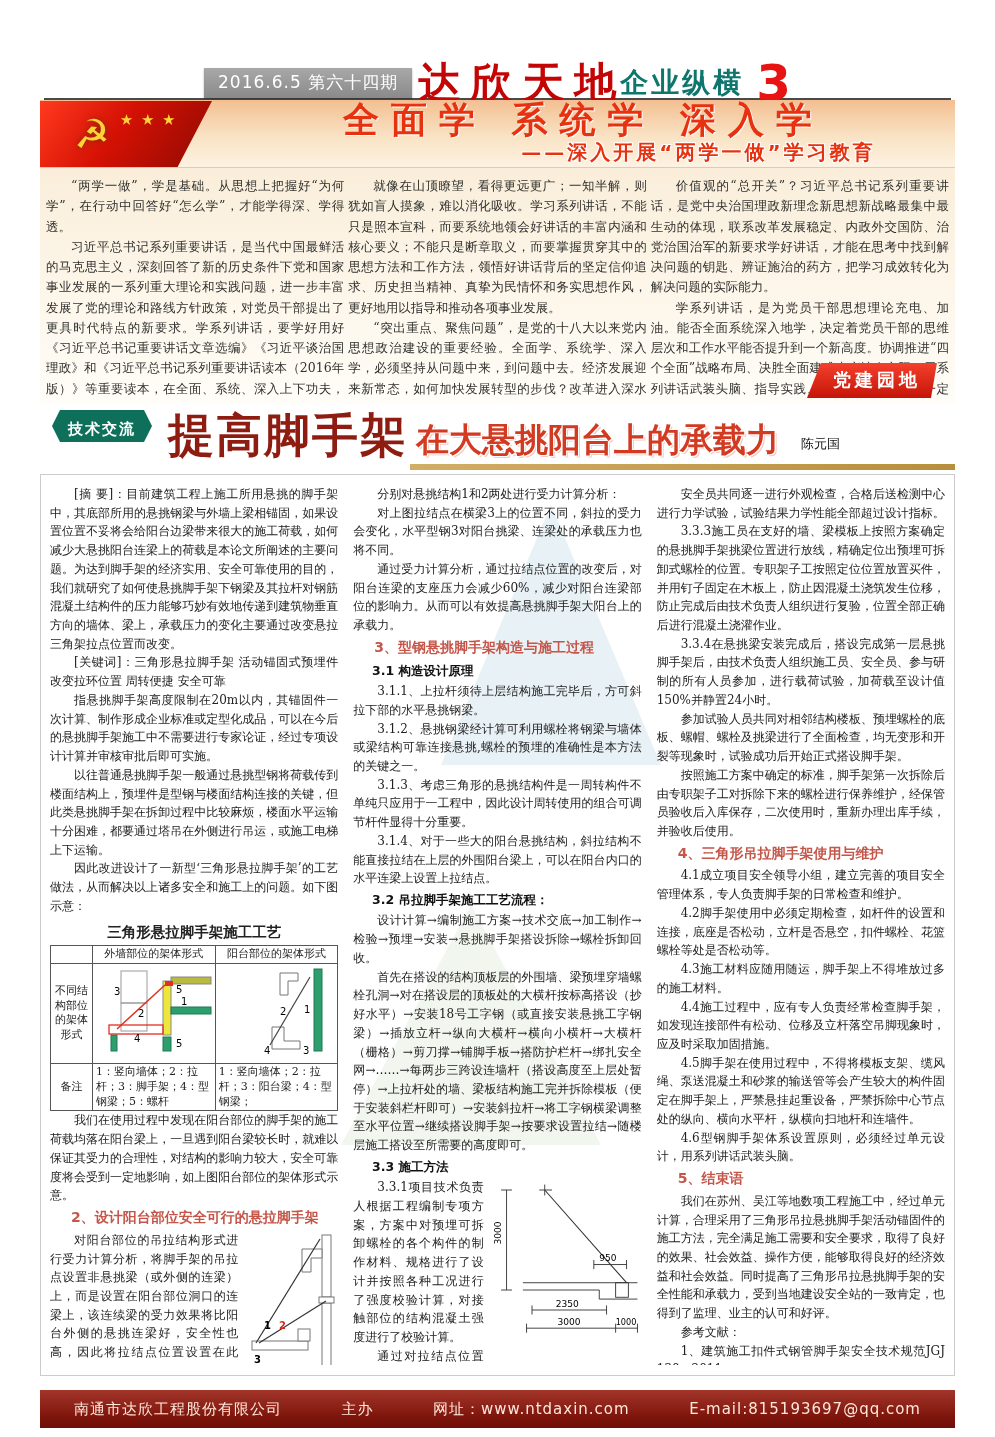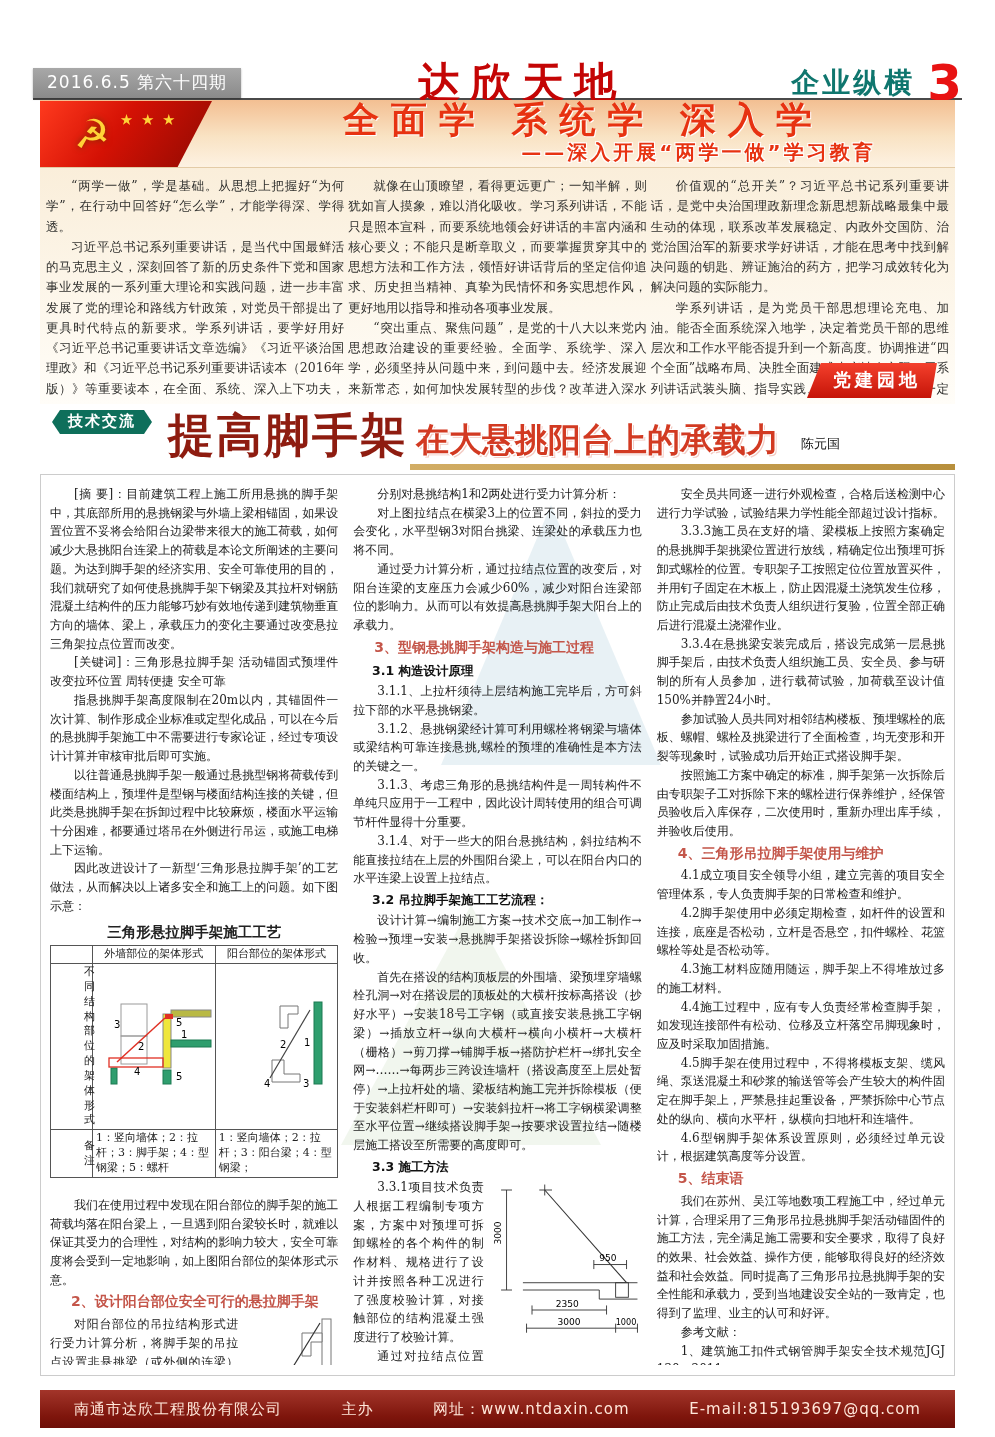--- a/index.html
+++ b/index.html
@@ -4,22 +4,22 @@
 <style>
   * { box-sizing: border-box; margin: 0; padding: 0; }
   html,body { background:#e9e9e9; }
   .page {
     width: 995px; height: 1437px; margin: 0 auto; background: #ffffff;
     position: relative; overflow: hidden;
     font-family: "DejaVu Serif", "Liberation Serif", serif; color:#222;
   }
   
   .masthead-row {
-    margin: 0 33px; padding-top: 68px; height: 100px;
-    display: flex; align-items: center; justify-content: space-between;
+    margin: 0 44px; padding-top: 68px; height: 100px;
+    display: flex; align-items: center; justify-content: center;
     border-bottom: 2px solid #4a4a4a;
   }
   .issue-badge {
     background: linear-gradient(180deg,#a8a8a8,#8a8a8a); color:#fff;
     font-family: "DejaVu Sans", sans-serif; font-size: 17px;
     padding: 3px 14px 4px; letter-spacing: 1px; box-shadow: 0 1px 2px rgba(0,0,0,.3);
   }
   .masthead {
     color:#c40505; font-size: 42px; font-weight: bold; 
     letter-spacing: 10px; transform: translateX(6px);
@@ -65,21 +65,21 @@
     background: linear-gradient(180deg,#f4402c,#c51408); color:#fff;
     font-family:"DejaVu Sans",sans-serif; font-weight:bold; font-size: 18px; letter-spacing: 4px;
     padding: 2px 16px 4px 26px;
     clip-path: polygon(14px 0, 100% 0, calc(100% - 6px) 100%, 0 100%);
   }
   
   .tech-header { margin: 8px 40px 0; height: 56px; position: relative; }
   .tech-badge {
     position:absolute; left: 12px; top: -2px;
     background:#0e6f5b; color:#fff; font-family:"DejaVu Sans",sans-serif;
-    font-size: 15px; font-weight: bold; letter-spacing: 2px; padding: 2px 16px 3px;
+    font-size: 15px; font-weight: bold; letter-spacing: 2px; padding: 10px 16px 3px;
     clip-path: polygon(8px 0, calc(100% - 8px) 0, 100% 50%, calc(100% - 8px) 100%, 8px 100%, 0 50%);
   }
   .tech-title-row { position:absolute; left: 128px; top: 0; right: 0; display:flex; align-items: flex-end; }
   .tech-title-main {
     color:#8e1c10; font-size: 46px; font-weight: bold; letter-spacing: 2px; line-height: 1;
     font-family: "DejaVu Serif", serif;
   }
   .tech-title-sub {
     color:#d23a22; font-size: 33px; font-weight: bold; line-height: 1.1; margin-left: 8px;
     font-family:"DejaVu Sans",sans-serif;
@@ -96,23 +96,23 @@
   }
   .wm { position:absolute; pointer-events:none; }
   .wm-tri-blue { left: 400px; top: 30px; width: 220px; height: 260px; background:#bcd6e2; opacity:.35;
     clip-path: polygon(50% 0, 100% 100%, 0 100%); }
   .wm-tri-green { left: 300px; top: 430px; width: 260px; height: 240px; background:#cfe0c8; opacity:.3;
     clip-path: polygon(50% 0, 100% 100%, 0 100%); }
   .tech-col { width: 300px; font-size: 12px; line-height: 1.56; text-align: justify; color:#222; overflow:hidden; position:relative; z-index:1; }
   .h-red { color:#c4564a; font-weight:bold; font-size: 14px; font-family:"DejaVu Sans",sans-serif; text-indent: 1.5em; margin: 2px 0; }
   .h-black { color:#111; font-weight:bold; font-size: 12.5px; font-family:"DejaVu Sans",sans-serif; text-indent: 1.5em; margin: 2px 0; }
   .tbl-title { text-align:center; font-weight:bold; font-size: 14.5px; font-family:"DejaVu Sans",sans-serif; margin: 5px 0 2px; }
-  table.proc { width: 100%; border-collapse: collapse; font-size: 11px; margin-bottom: 18px; table-layout: fixed; }
+  table.proc { width: 100%; border-collapse: collapse; font-size: 11px; margin-bottom: 0; table-layout: fixed; }
   table.proc td, table.proc th { border: 1px solid #555; padding: 1px 2px; text-align: center; vertical-align: middle; line-height:1.35; }
-  table.proc .lblcol { width: 42px; padding-left: 33px; }
+  table.proc .lblcol { width: 42px; }
   table.proc .note { text-align: left; padding: 1px 3px; }
   .fig-right { float: right; margin: 2px 0 2px 8px; }
   svg text { font-family: "DejaVu Sans", sans-serif; }
   
   .footer-bar {
     margin: 14px 40px 0; height: 38px;
     background: linear-gradient(180deg,#a3352a 0%,#7e150c 70%,#6e0f08 100%);
     display:flex; align-items:center; justify-content: space-between; padding: 0 34px;
     color:#ffe7da; font-family:"DejaVu Sans",sans-serif; font-size: 15px; letter-spacing:1px;gap:28px;
   }
@@ -309,21 +309,21 @@
       <p class="para">3.3.3施工员在支好的墙、梁模板上按照方案确定的悬挑脚手架挑梁位置进行放线，精确定位出预埋可拆卸式螺栓的位置。专职架子工按照定位位置放置买件，并用钉子固定在木板上，防止因混凝土浇筑发生位移，防止完成后由技术负责人组织进行复验，位置全部正确后进行混凝土浇灌作业。</p>
       <p class="para">3.3.4在悬挑梁安装完成后，搭设完成第一层悬挑脚手架后，由技术负责人组织施工员、安全员、参与研制的所有人员参加，进行载荷试验，加荷载至设计值150%并静置24小时。</p>
       <p class="para">参加试验人员共同对相邻结构楼板、预埋螺栓的底板、螺帽、螺栓及挑梁进行了全面检查，均无变形和开裂等现象时，试验成功后开始正式搭设脚手架。</p>
       <p class="para">按照施工方案中确定的标准，脚手架第一次拆除后由专职架子工对拆除下来的螺栓进行保养维护，经保管员验收后入库保存，二次使用时，重新办理出库手续，并验收后使用。</p>
       <div class="h-red">4、三角形吊拉脚手架使用与维护</div>
       <p class="para">4.1成立项目安全领导小组，建立完善的项目安全管理体系，专人负责脚手架的日常检查和维护。</p>
       <p class="para">4.2脚手架使用中必须定期检查，如杆件的设置和连接，底座是否松动，立杆是否悬空，扣件螺栓、花篮螺栓等处是否松动等。</p>
       <p class="para">4.3施工材料应随用随运，脚手架上不得堆放过多的施工材料。</p>
       <p class="para">4.4施工过程中，应有专人负责经常检查脚手架，如发现连接部件有松动、位移及立杆落空吊脚现象时，应及时采取加固措施。</p>
       <p class="para">4.5脚手架在使用过程中，不得将模板支架、缆风绳、泵送混凝土和砂浆的输送管等会产生较大的构件固定在脚手架上，严禁悬挂起重设备，严禁拆除中心节点处的纵向、横向水平杆，纵横向扫地杆和连墙件。</p>
-      <p class="para">4.6型钢脚手架体系设置原则，必须经过单元设计，根据建筑高度等分设置。</p>
+      <p class="para">4.6型钢脚手架体系设置原则，必须经过单元设计，用系列讲话武装头脑。</p>
       <div class="h-red">5、结束语</div>
       <p class="para">我们在苏州、吴江等地数项工程施工中，经过单元计算，合理采用了三角形吊拉悬挑脚手架活动锚固件的施工方法，完全满足施工需要和安全要求，取得了良好的效果、社会效益、操作方便，能够取得良好的经济效益和社会效益。同时提高了三角形吊拉悬挑脚手架的安全性能和承载力，受到当地建设安全站的一致肯定，也得到了监理、业主的认可和好评。</p>
       <p class="para">参考文献：</p>
       <p class="para">1、建筑施工扣件式钢管脚手架安全技术规范JGJ 130—2011</p>
 
     </div>
   </section>
 
   <footer class="footer-bar">
     <span>南通市达欣工程股份有限公司</span>

